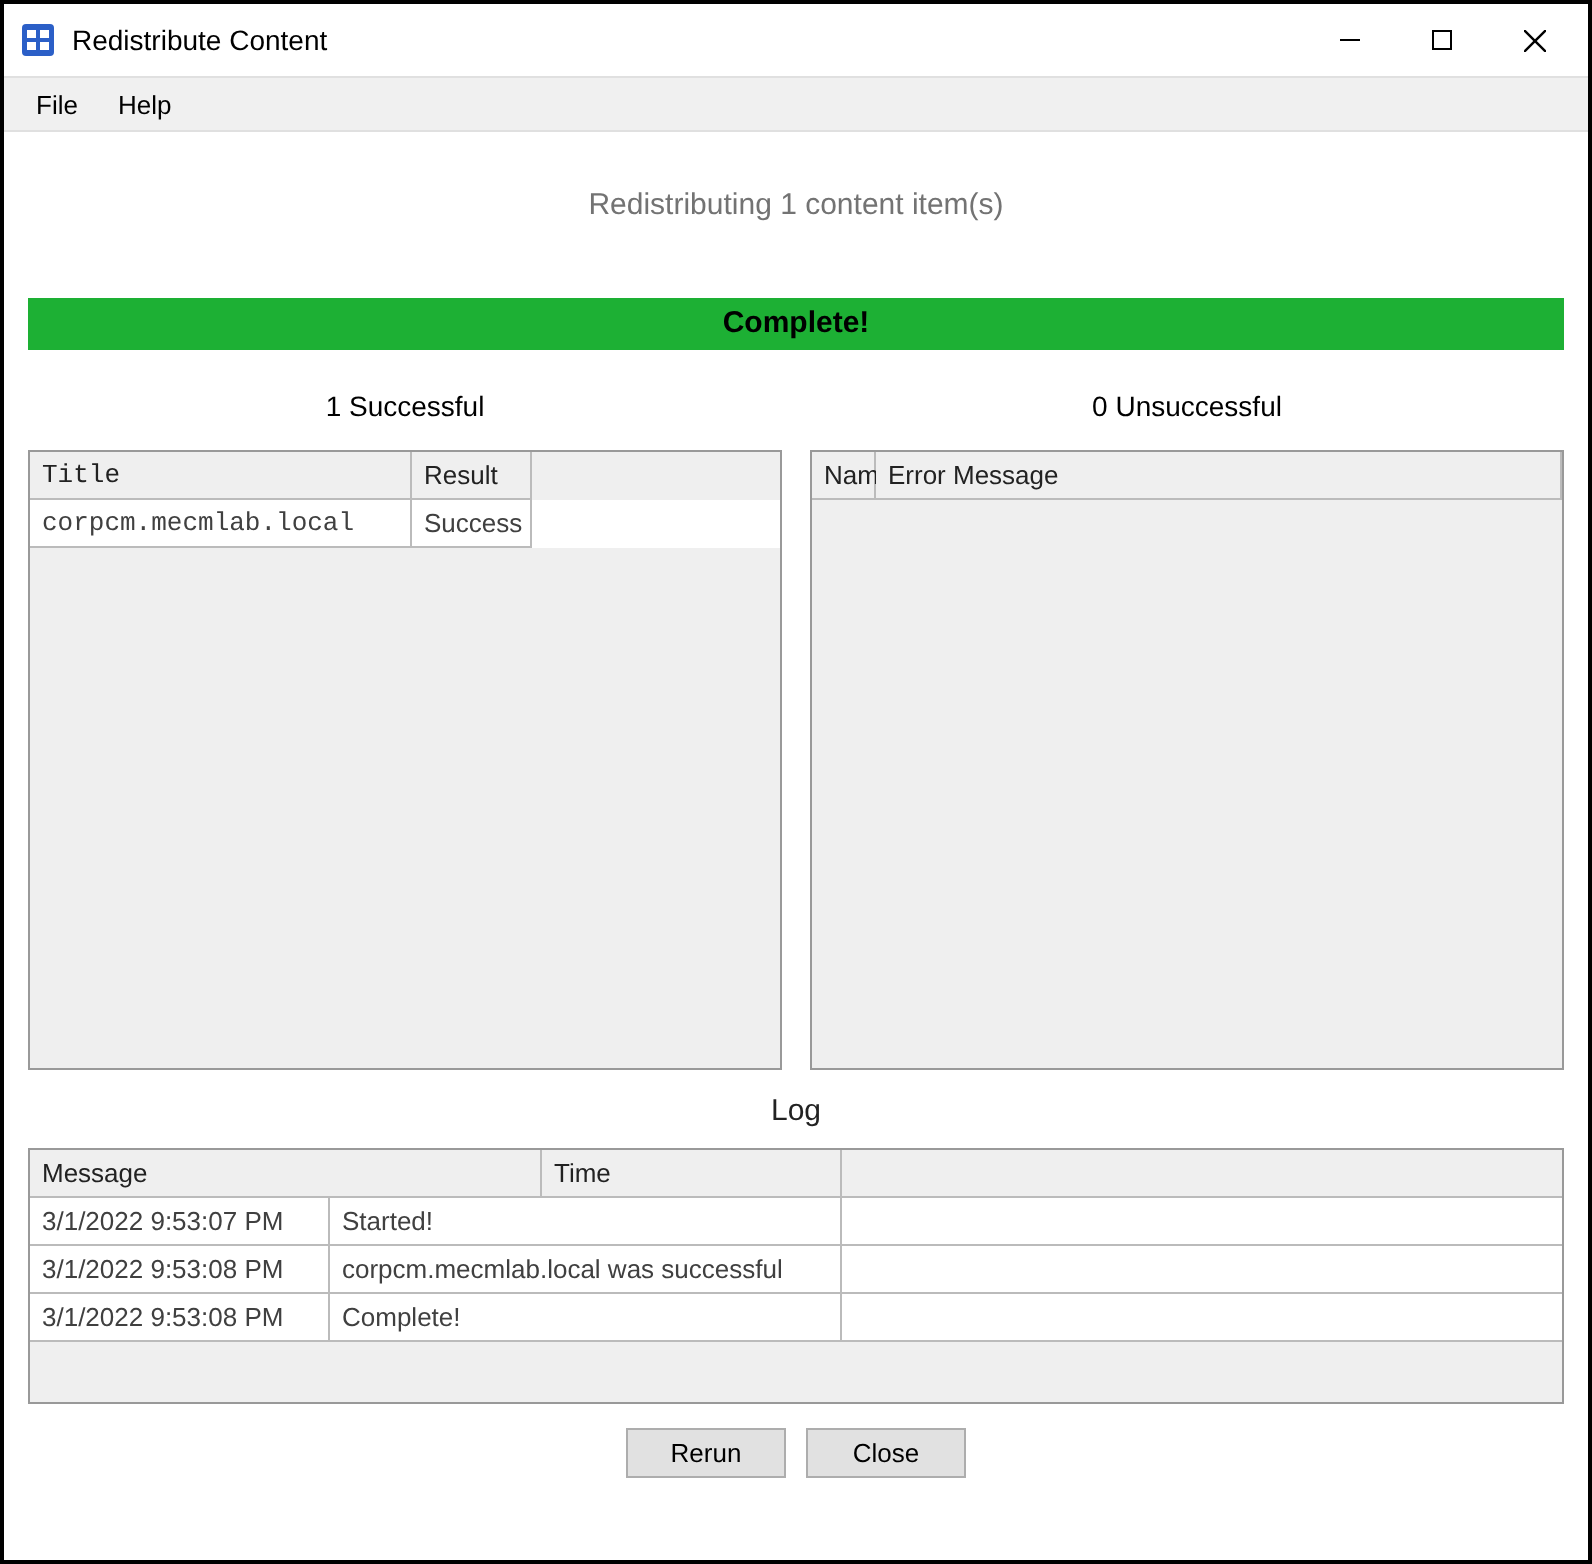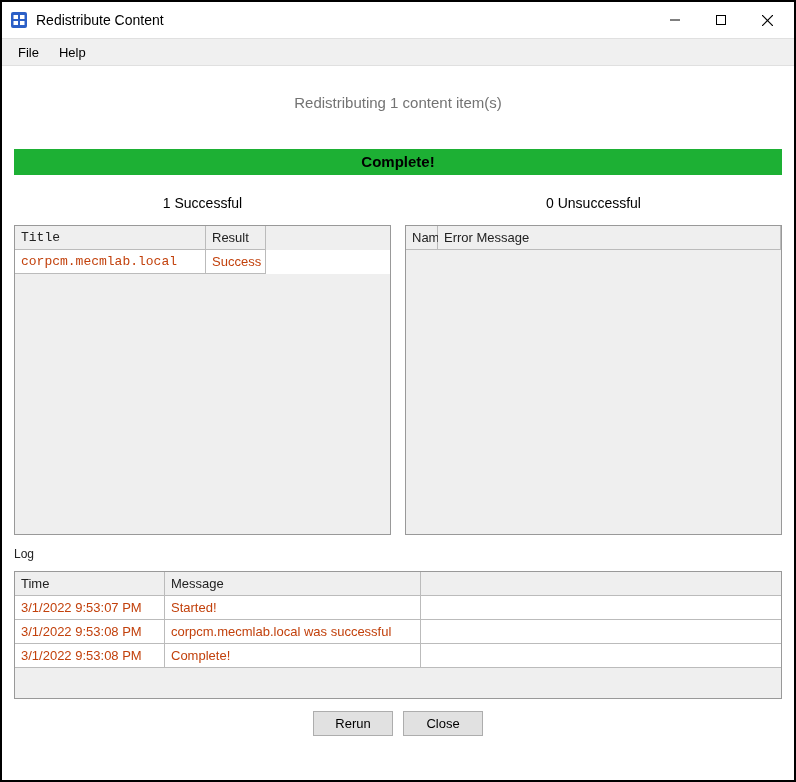--- a/index.html
+++ b/index.html
@@ -101,30 +101,31 @@
       color: #222;
       background: #efefef;
     }
     .grid-body { display: flex; flex-direction: column; }
     .grid-row { display: flex; background: #fff; }
     .grid-row .cell {
       border-right: 1px solid #bbb;
       border-bottom: 1px solid #bbb;
       padding: 4px 6px;
       font-size: 13px;
-      color: #c2410c;
+      color: #404040;
       white-space: nowrap;
       overflow: hidden;
     }
     .w-title { width: 191px; font-family: Liberation Mono, monospace; }
     .w-result { width: 60px; }
     .w-name { width: 32px; }
     .w-msg { flex: 1; }
     .log-label {
-      font-size: 12px;
+      text-align: center;
+      font-size: 15px;
       color: #222;
       padding: 12px 0 10px;
     }
     .log-grid {
       border: 1px solid #999;
       background: #efefef;
       display: flex;
       flex-direction: column;
       height: 128px;
     }
@@ -217,22 +218,22 @@
           <div class="cell w-msg">Error Message</div>
         </div>
         <div class="grid-body"></div>
       </div>
     </div>
   </div>
 
   <div class="log-label">Log</div>
   <div class="log-grid">
     <div class="grid-header">
+      <div class="cell w-lmsg">Message</div>
       <div class="cell w-time">Time</div>
-      <div class="cell w-lmsg">Message</div>
       <div class="cell w-fill"></div>
     </div>
     <div class="grid-body">
       <div class="grid-row">
         <div class="cell w-time">3/1/2022 9:53:07 PM</div>
         <div class="cell w-lmsg">Started!</div>
         <div class="cell w-fill"></div>
       </div>
       <div class="grid-row">
         <div class="cell w-time">3/1/2022 9:53:08 PM</div>

